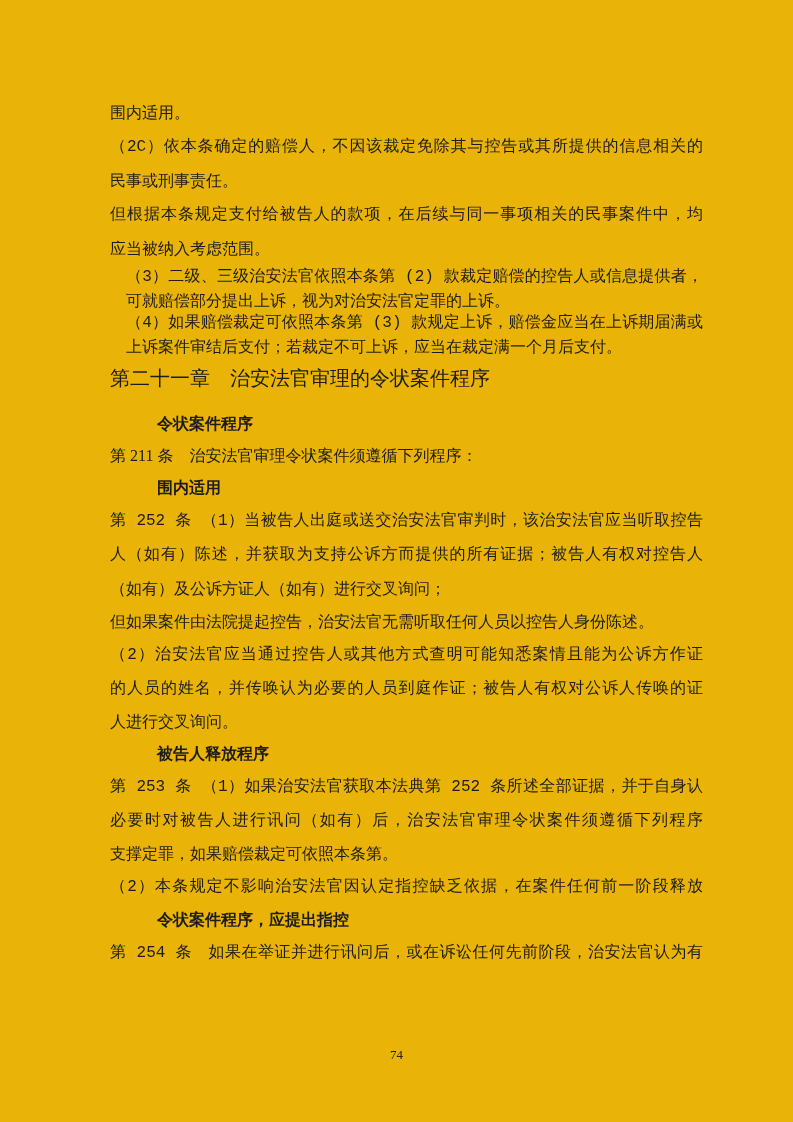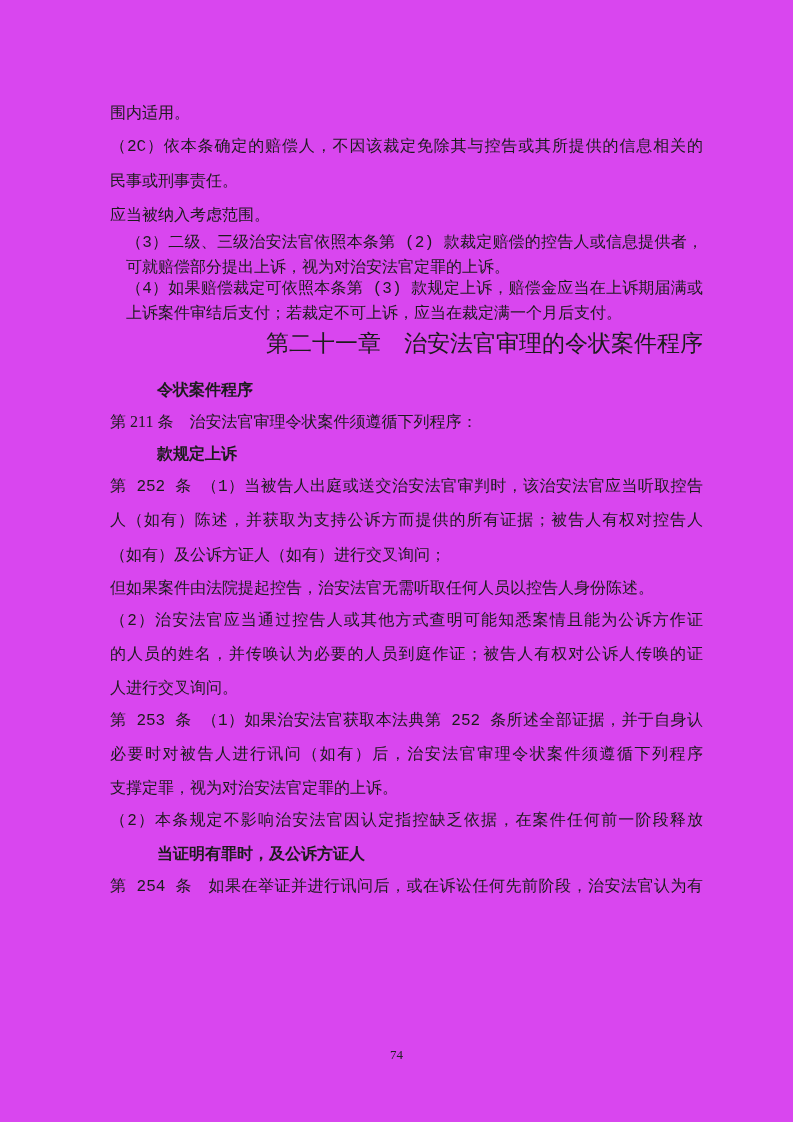--- a/index.html
+++ b/index.html
@@ -3,21 +3,21 @@
 <meta charset="utf-8">
 <style>
   html, body {
     margin: 0;
     padding: 0;
     background: #ffffff;
   }
   .page {
     width: 793px;
     height: 1122px;
-    background: #d946ef;
+    background: #eab308;
     position: relative;
     box-sizing: border-box;
     padding: 96px 90px 0 110px;
     font-family: "Liberation Serif", "DejaVu Serif", serif;
     font-size: 16px;
     color: #1c1c1c;
     overflow: hidden;
   }
   .para { margin: 0; padding: 0; }
   
@@ -28,22 +28,22 @@
   .ln-m { height: 32px; line-height: 32px; overflow: hidden; }
   
   .fill { text-align: justify; text-align-last: justify; font-family: Liberation Mono, monospace; }
   
   .sub  { font-weight: 700; padding-left: 47px; font-family: Liberation Serif, serif; }
   .h-first { margin-top: 10px; }
   
   .chapter {
     height: 40px;
     line-height: 40px;
-    font-size: 23px;
-    text-align: right;
+    font-size: 20px;
+    text-align: left;
     overflow: hidden;
     white-space: nowrap;
   }
   .pageno {
     position: absolute;
     left: 0;
     right: 0;
     top: 1046px;
     height: 18px;
     line-height: 18px;
@@ -60,20 +60,21 @@
   <div class="para">
     <div class="ln">围内适用。</div>
   </div>
 
   <div class="para">
     <div class="ln fill">（2C）依本条确定的赔偿人，不因该裁定免除其与控告或其所提供的信息相关的</div>
     <div class="ln">民事或刑事责任。</div>
   </div>
 
   <div class="para">
+    <div class="ln fill">但根据本条规定支付给被告人的款项，在后续与同一事项相关的民事案件中，均</div>
     <div class="ln">应当被纳入考虑范围。</div>
   </div>
 
   <div class="para">
     <div class="ln-t fill">（3）二级、三级治安法官依照本条第 (2) 款裁定赔偿的控告人或信息提供者，</div>
     <div class="ln-t">可就赔偿部分提出上诉，视为对治安法官定罪的上诉。</div>
   </div>
 
   <div class="para">
     <div class="ln-t fill">（4）如果赔偿裁定可依照本条第 (3) 款规定上诉，赔偿金应当在上诉期届满或</div>
@@ -82,50 +83,51 @@
 
 
   <div class="chapter">第二十一章　治安法官审理的令状案件程序</div>
 
   <div class="ln-m sub h-first">令状案件程序</div>
 
   <div class="para">
     <div class="ln-m">第 211 条　治安法官审理令状案件须遵循下列程序：</div>
   </div>
 
-  <div class="ln-m sub">款规定上诉</div>
+  <div class="ln-m sub">围内适用</div>
 
   <div class="para">
     <div class="ln fill">第 252 条 （1）当被告人出庭或送交治安法官审判时，该治安法官应当听取控告</div>
     <div class="ln fill">人（如有）陈述，并获取为支持公诉方而提供的所有证据；被告人有权对控告人</div>
     <div class="ln">（如有）及公诉方证人（如有）进行交叉询问；</div>
   </div>
 
   <div class="para">
     <div class="ln-m">但如果案件由法院提起控告，治安法官无需听取任何人员以控告人身份陈述。</div>
   </div>
 
   <div class="para">
     <div class="ln fill">（2）治安法官应当通过控告人或其他方式查明可能知悉案情且能为公诉方作证</div>
     <div class="ln fill">的人员的姓名，并传唤认为必要的人员到庭作证；被告人有权对公诉人传唤的证</div>
     <div class="ln-m">人进行交叉询问。</div>
   </div>
 
+  <div class="ln-m sub">被告人释放程序</div>
 
   <div class="para">
     <div class="ln fill">第 253 条 （1）如果治安法官获取本法典第 252 条所述全部证据，并于自身认为</div>
     <div class="ln fill">必要时对被告人进行讯问（如有）后，治安法官审理令状案件须遵循下列程序</div>
-    <div class="ln-m">支撑定罪，视为对治安法官定罪的上诉。</div>
+    <div class="ln-m">支撑定罪，如果赔偿裁定可依照本条第。</div>
   </div>
 
   <div class="para">
     <div class="ln fill">（2）本条规定不影响治安法官因认定指控缺乏依据，在案件任何前一阶段释放</div>
   </div>
 
-  <div class="ln-m sub">当证明有罪时，及公诉方证人</div>
+  <div class="ln-m sub">令状案件程序，应提出指控</div>
 
   <div class="para">
     <div class="ln fill">第 254 条　如果在举证并进行讯问后，或在诉讼任何先前阶段，治安法官认为有</div>
   </div>
 
   <div class="pageno">74</div>
 
 </main>
 
 </body></html>

